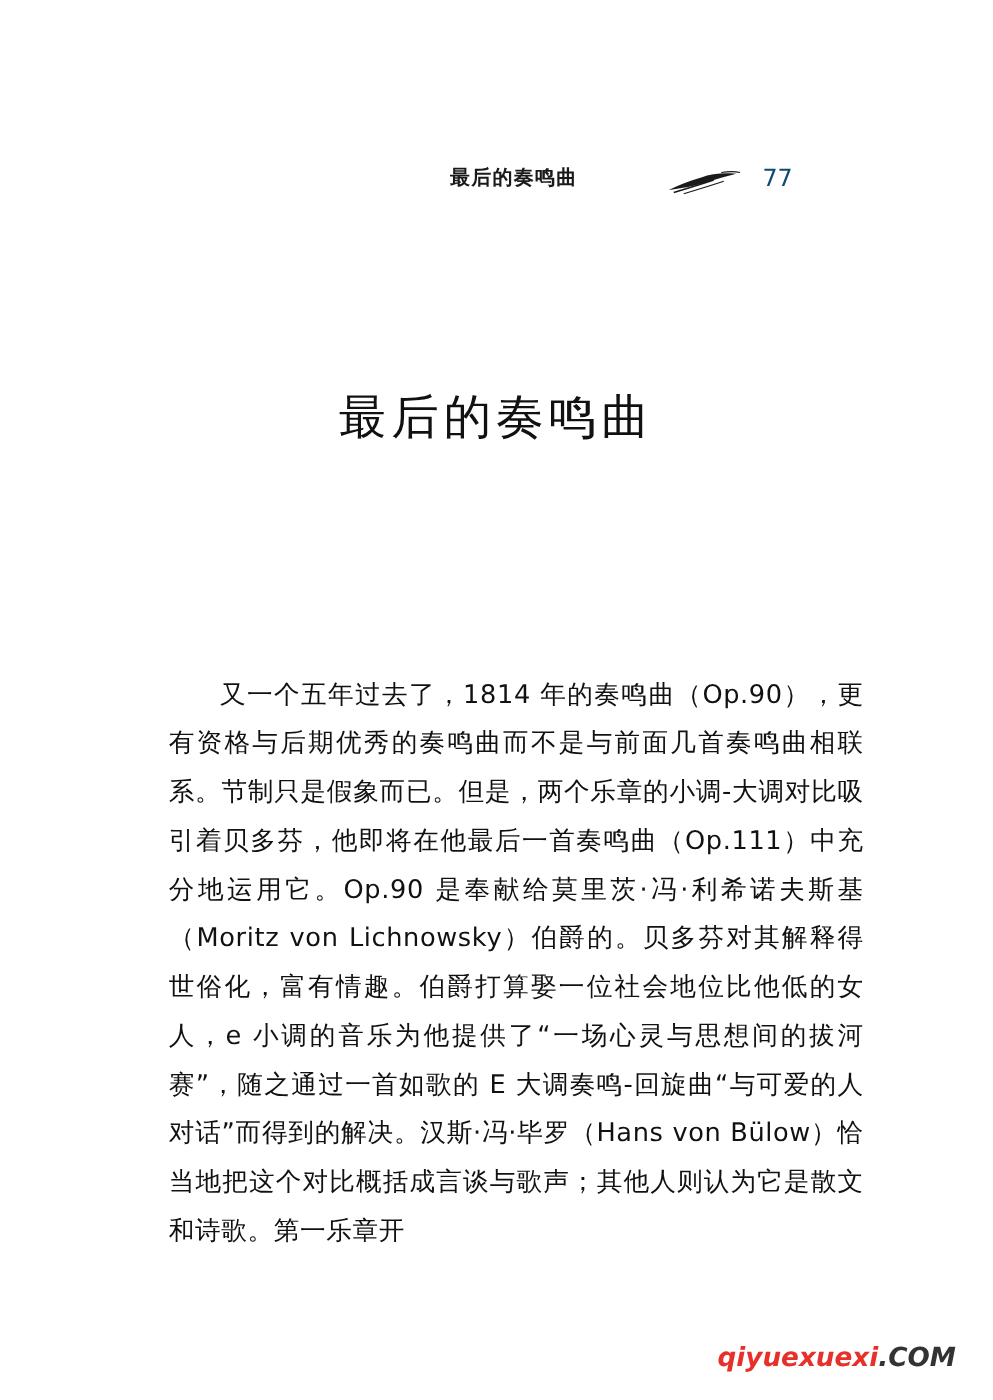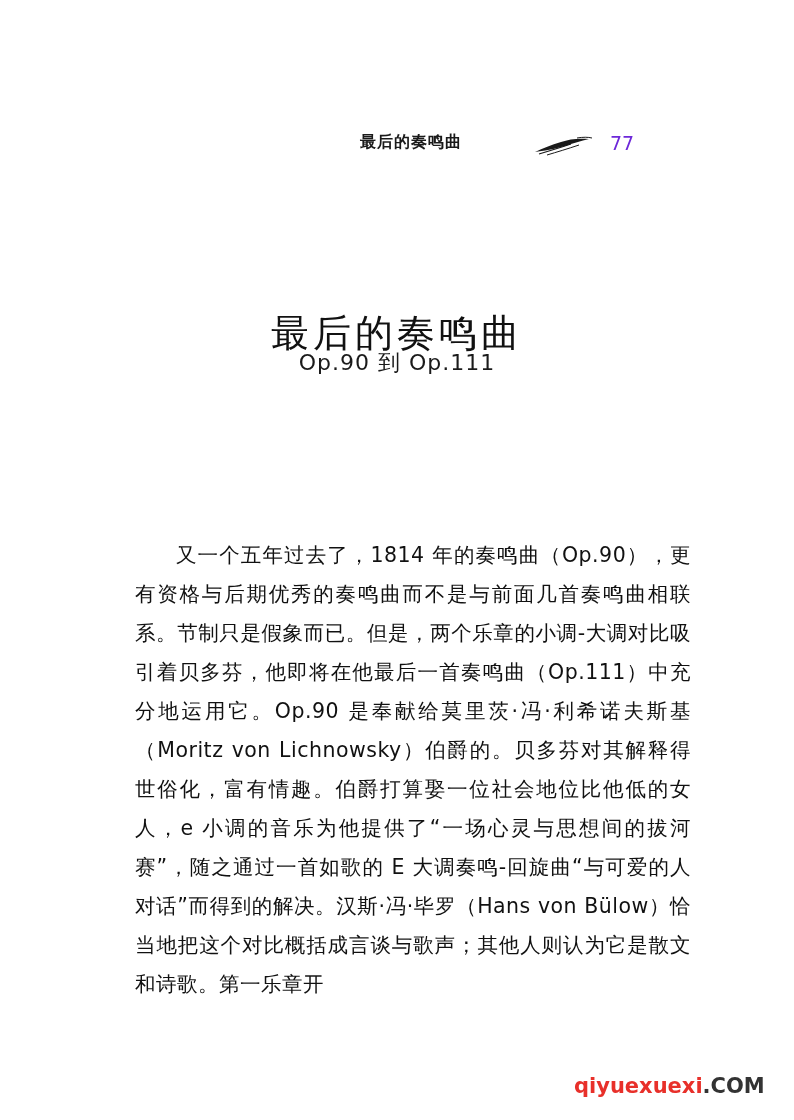--- a/index.html
+++ b/index.html
@@ -49,21 +49,21 @@
     top: 4px;
     width: 60px;
     height: 22px;
   }
   .rh-page {
     position: absolute;
     left: 610px;
     top: 0px;
     font-family: "DejaVu Sans", "Liberation Sans", sans-serif;
     font-size: 19px;
-    color: #6d28d9;
+    color: #0c4a6e;
   }
 
   
   .chapter-title {
     position: absolute;
     top: 283px;
     left: 0;
     width: 794px;
     text-align: center;
     font-size: 38px;
@@ -121,20 +121,21 @@
   
   .watermark {
     position: absolute;
     left: 574px;
     top: 1074px;
     font-family: "DejaVu Sans", "Liberation Sans", sans-serif;
     font-size: 21px;
     font-weight: bold;
     letter-spacing: 0px;
     white-space: nowrap;
+    font-style: italic;
   }
   .wm-rest { color: #e8302a; }
   .wm-com { color: #333333; }
 </style>
 </head>
 <body>
 
 <div class="page">
 
   <div class="runninghead">
@@ -144,21 +145,20 @@
         <path d="M2 16 C 10 12, 18 9, 28 6 C 36 3, 46 2, 56 3 C 48 5, 40 7, 32 10 C 22 13, 10 15, 2 16 Z" fill="#1a1a1a"></path>
         <path d="M6 18 C 16 15, 26 12, 38 8" stroke="#1a1a1a" stroke-width="1.2" fill="none"></path>
         <path d="M14 19 C 24 16, 34 13, 46 9" stroke="#1a1a1a" stroke-width="1" fill="none"></path>
         <path d="M44 2 C 50 1, 55 1, 59 2" stroke="#1a1a1a" stroke-width="1" fill="none"></path>
       </svg>
     </div>
     <div class="rh-page">77</div>
   </div>
 
   <h1 class="chapter-title">最后的奏鸣曲</h1>
-  <div class="chapter-subtitle">Op.90 到 Op.111</div>
 
 
   <div class="body-text">
     <p>又一个五年过去了，1814 年的奏鸣曲（Op.90），更有资格与后期优秀的奏鸣曲而不是与前面几首奏鸣曲相联系。节制只是假象而已。但是，两个乐章的小调-大调对比吸引着贝多芬，他即将在他最后一首奏鸣曲（Op.111）中充分地运用它。Op.90 是奉献给莫里茨·冯·利希诺夫斯基（Moritz von Lichnowsky）伯爵的。贝多芬对其解释得世俗化，富有情趣。伯爵打算娶一位社会地位比他低的女人，e 小调的音乐为他提供了“一场心灵与思想间的拔河赛”，随之通过一首如歌的 E 大调奏鸣-回旋曲“与可爱的人对话”而得到的解决。汉斯·冯·毕罗（Hans von Bülow）恰当地把这个对比概括成言谈与歌声；其他人则认为它是散文和诗歌。第一乐章开</p>
   </div>
 
   <div class="watermark">
     <span class="wm-rest">qiyuexuexi</span><span class="wm-com">.COM</span>
   </div>
 

